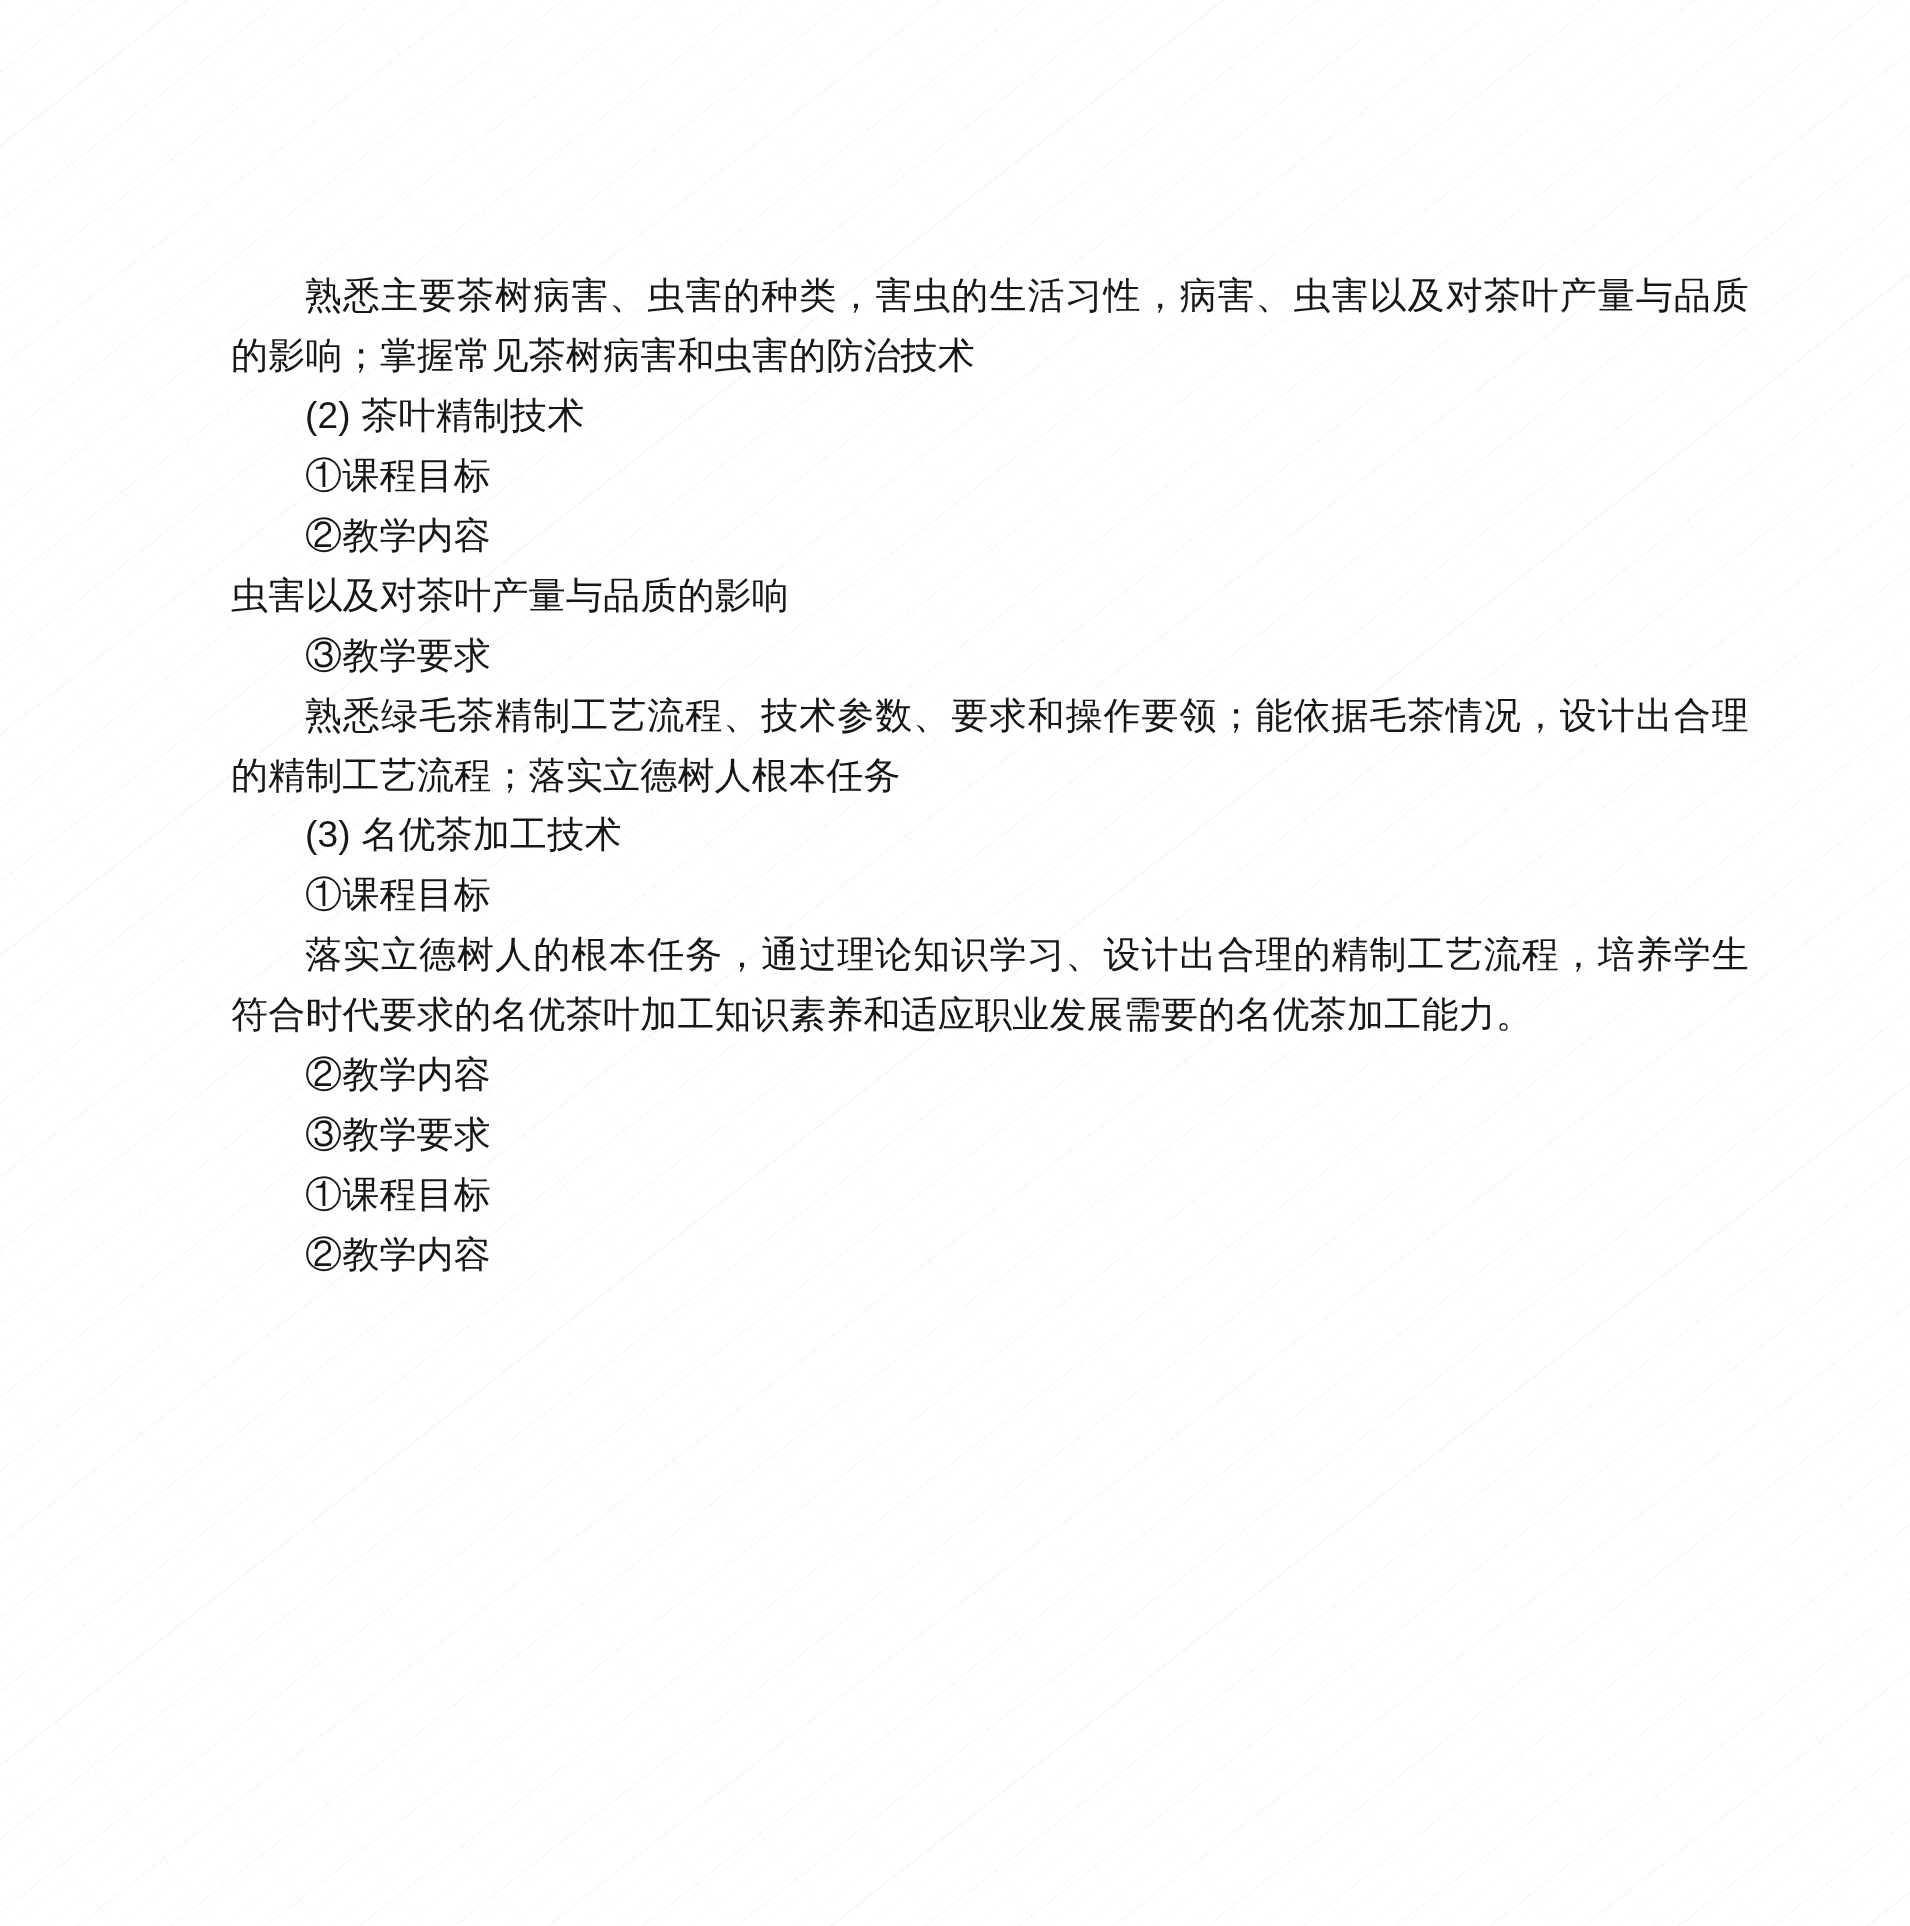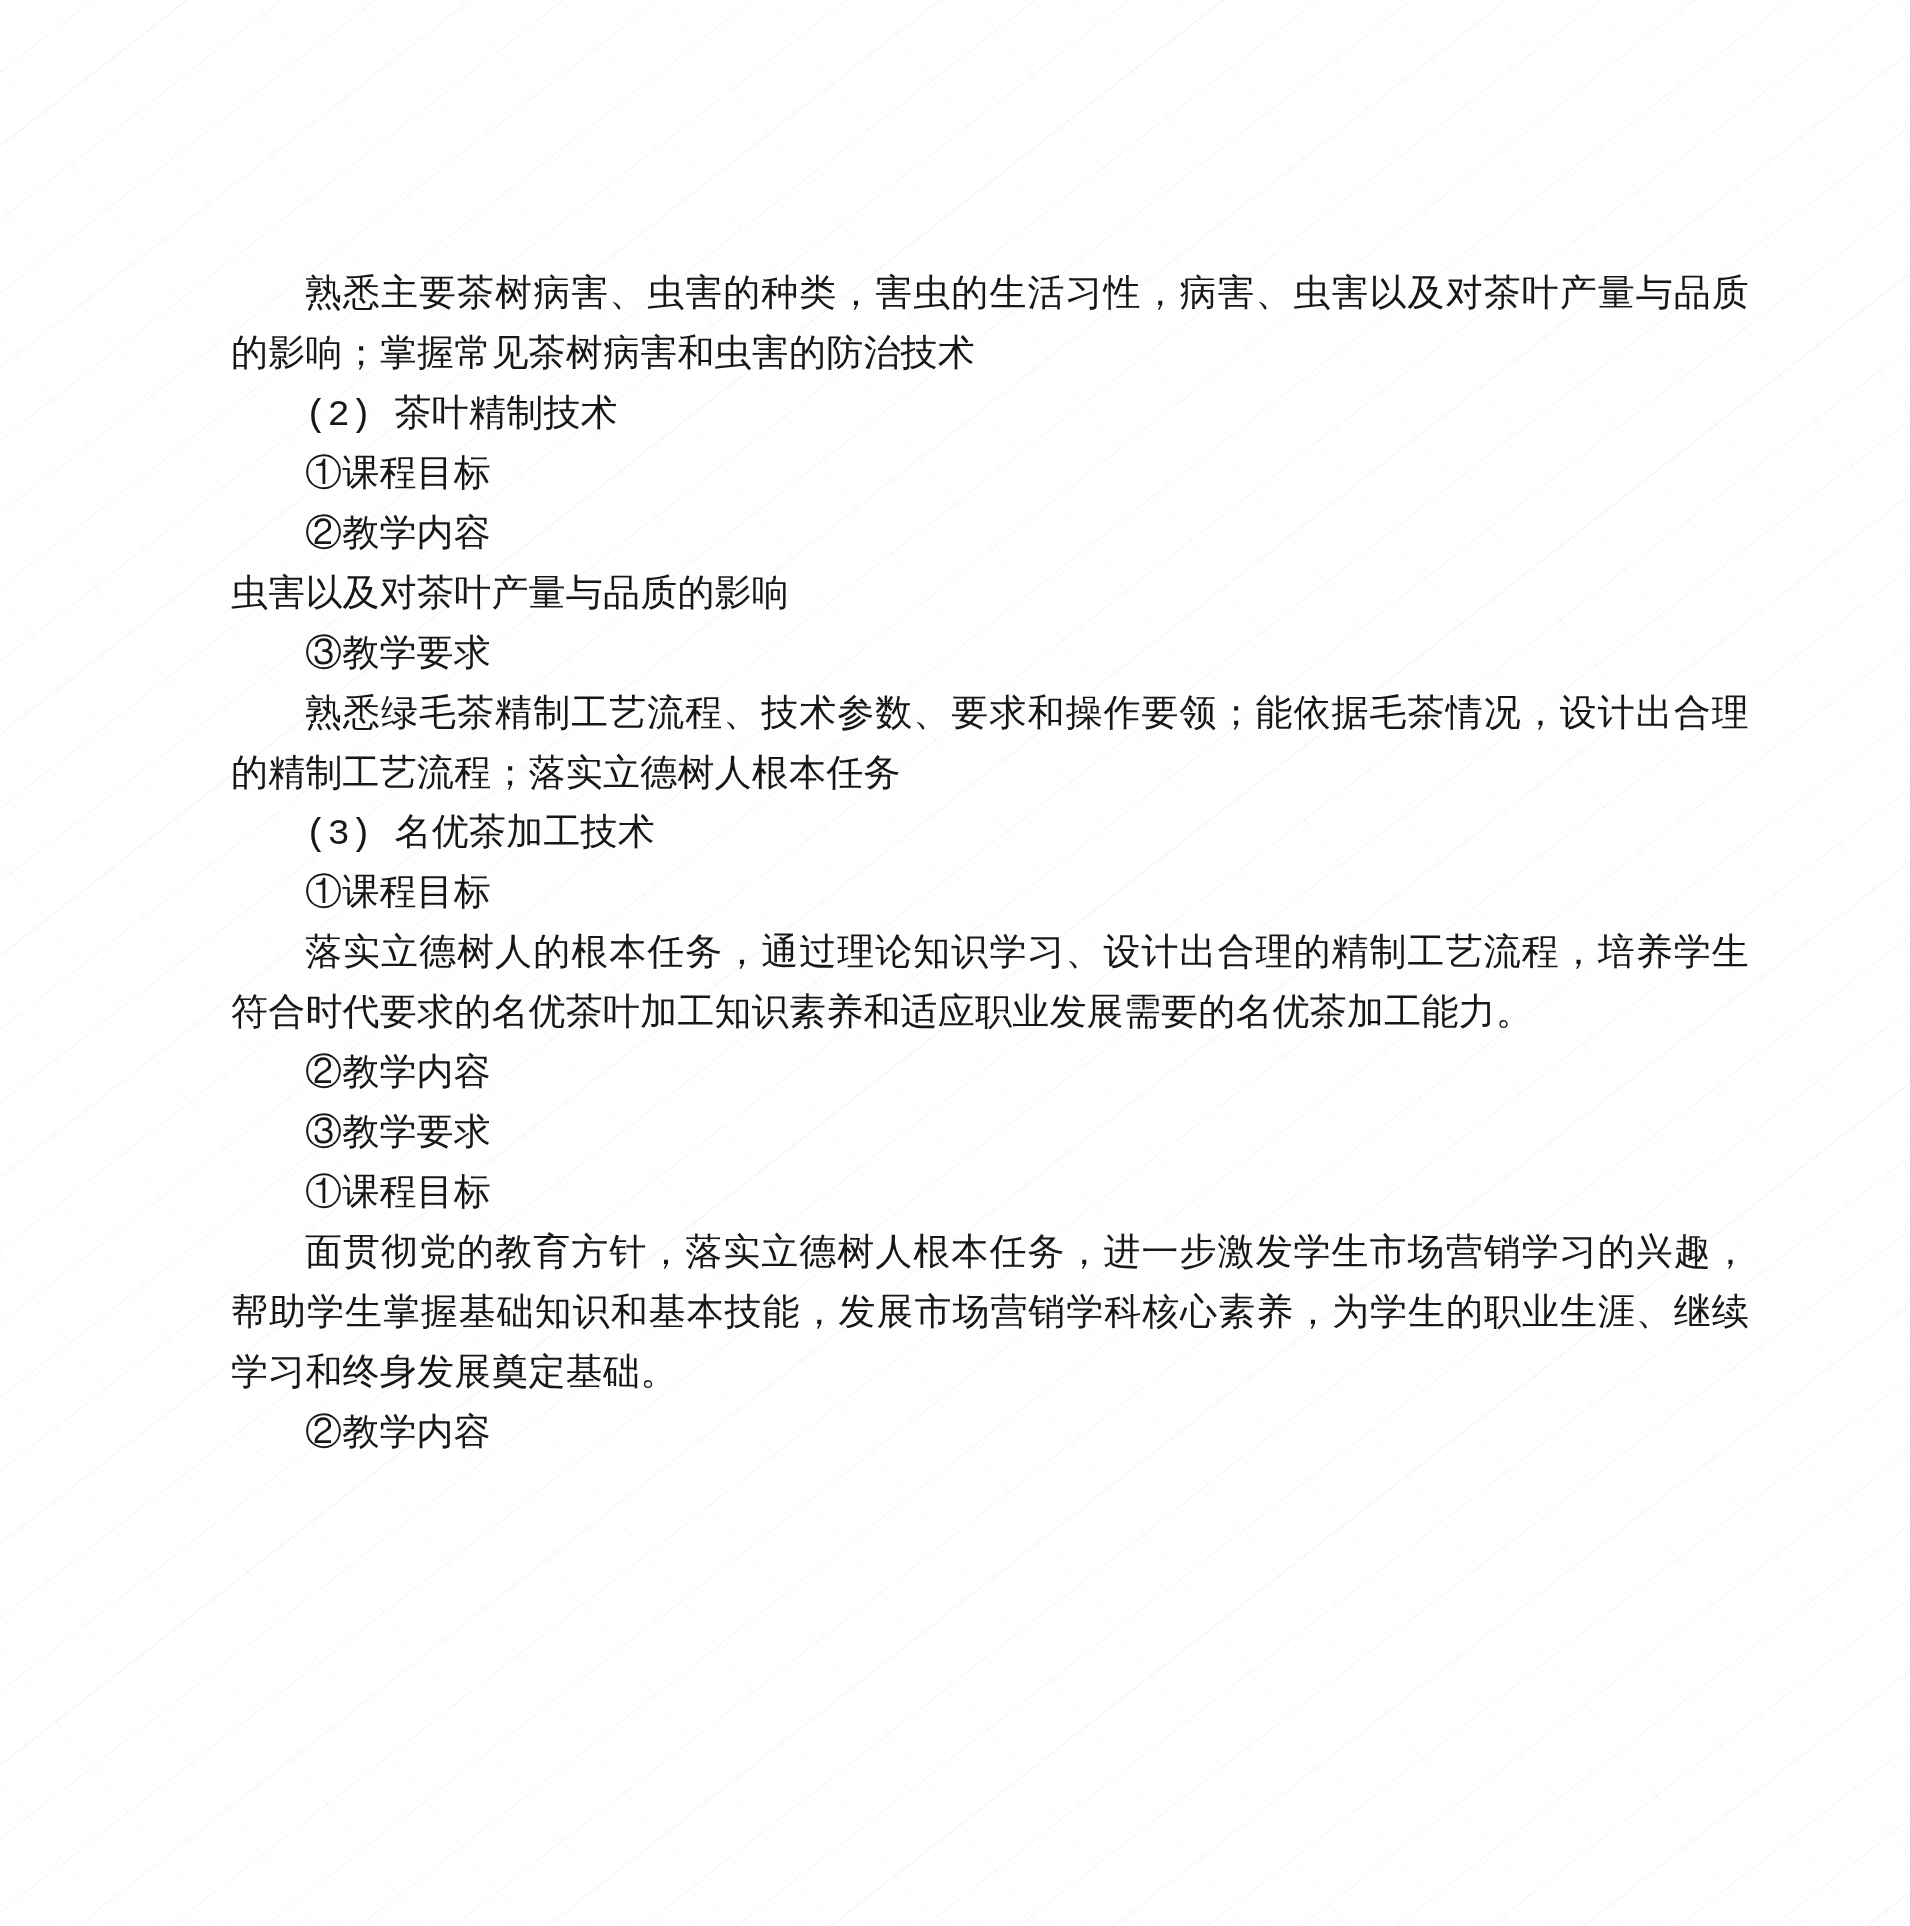--- a/index.html
+++ b/index.html
@@ -60,21 +60,21 @@
     padding: 266px 162px 0 231px;
   }
   p {
     margin: 0;
     color: #171717;
     font-size: 37px;
     line-height: 1.62;
     letter-spacing: 0.2px;
     text-align: justify;
     text-justify: inter-ideograph;
-    font-family: Liberation Mono, monospace;
+    font-family: Liberation Sans, sans-serif;
   }
   p.indent {
     text-indent: 74px;
   }
   p.noindent {
     text-indent: 0;
   }
 </style>
 </head>
 <body>
@@ -90,17 +90,16 @@
     <p class="indent">②教学内容</p>
     <p class="noindent">虫害以及对茶叶产量与品质的影响</p>
     <p class="indent">③教学要求</p>
     <p class="indent">熟悉绿毛茶精制工艺流程、技术参数、要求和操作要领；能依据毛茶情况，设计出合理的精制工艺流程；落实立德树人根本任务</p>
     <p class="indent">(3) 名优茶加工技术</p>
     <p class="indent">①课程目标</p>
     <p class="indent">落实立德树人的根本任务，通过理论知识学习、设计出合理的精制工艺流程，培养学生符合时代要求的名优茶叶加工知识素养和适应职业发展需要的名优茶加工能力。</p>
     <p class="indent">②教学内容</p>
     <p class="indent">③教学要求</p>
     <p class="indent">①课程目标</p>
-    <p class="indent">面贯彻党的教育方针，落实立德树人根本任务，进一步激发学生市场营销学习的兴趣，帮助学生掌握基础知识和基本技能，发展市场营销学科核心素养，为学生的职业生涯、继续学习和终身发展奠定基础。</p>
     <p class="indent">②教学内容</p>
   </div>
 </div>
 
 
 </body></html>

